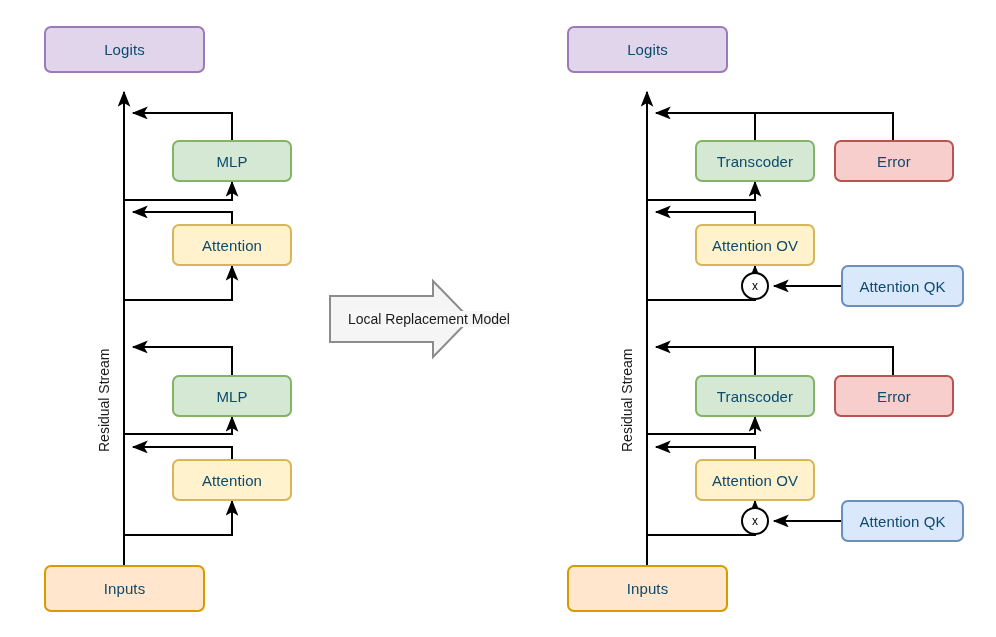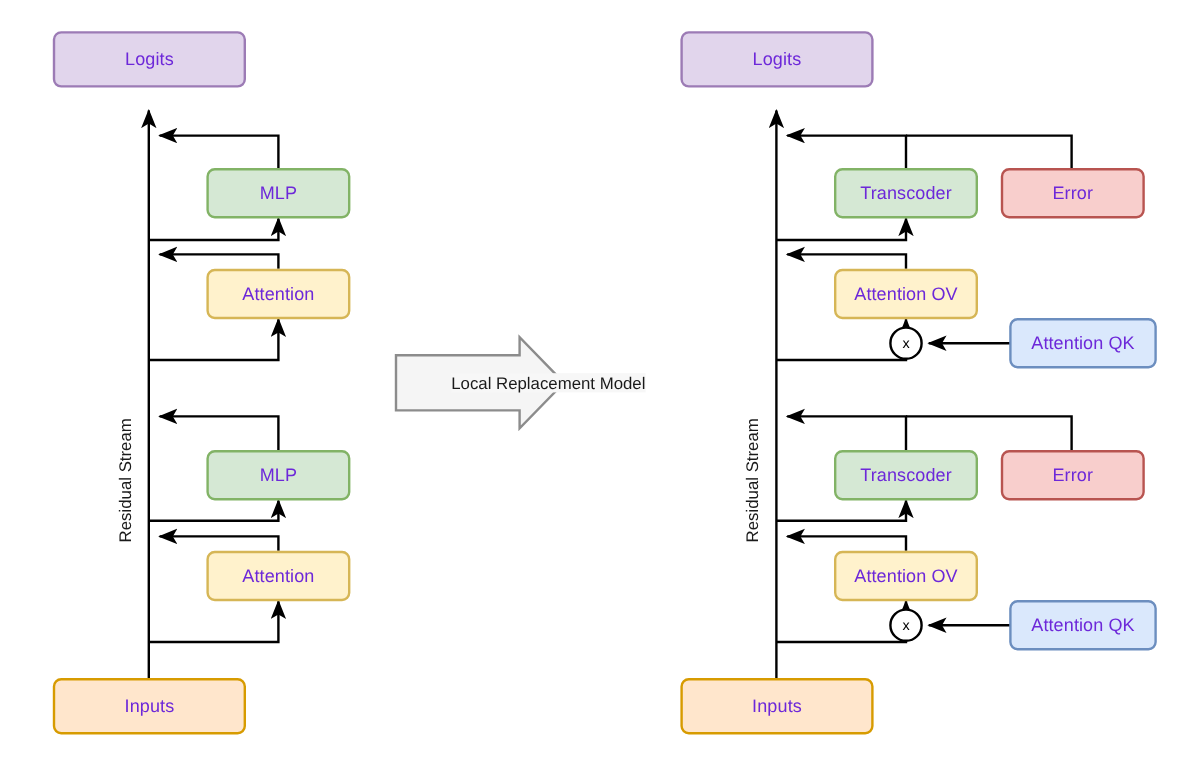--- a/index.html
+++ b/index.html
@@ -25,21 +25,21 @@
   .nodebox {
     position: absolute;
     box-sizing: border-box;
     display: flex;
     align-items: center;
     justify-content: center;
     border-radius: 7px;
     border-width: 2px;
     border-style: solid;
     font-size: 15px;
-    color: #6d28d9;
+    color: #0c4a6e;
     letter-spacing: 0.1px;
     white-space: nowrap;
   }
   .stream-label {
     position: absolute;
     font-size: 14px;
     color: #1a1a1a;
     transform-origin: 0 0;
     transform: rotate(-90deg);
     white-space: nowrap;
@@ -57,21 +57,20 @@
     justify-content: center;
     font-size: 12px;
     color: #000000;
   }
   .big-arrow-label {
     position: absolute;
     font-size: 14px;
     color: #1a1a1a;
     white-space: nowrap;
     background: #f7f7f7;
-    margin-left: 28px;
   }
 </style>
 </head>
 <body>
 
 <div id="canvas">
 
   <svg class="layer" viewBox="0 0 996 637">
     <defs>
       <marker id="arrowhead" markerWidth="9" markerHeight="9" refX="7.4" refY="3.2" orient="auto" markerUnits="strokeWidth">

